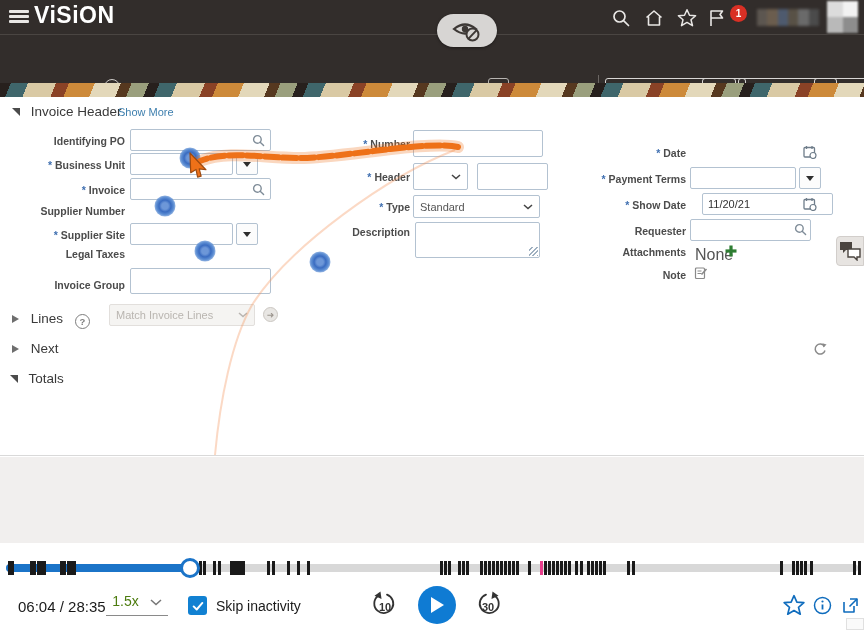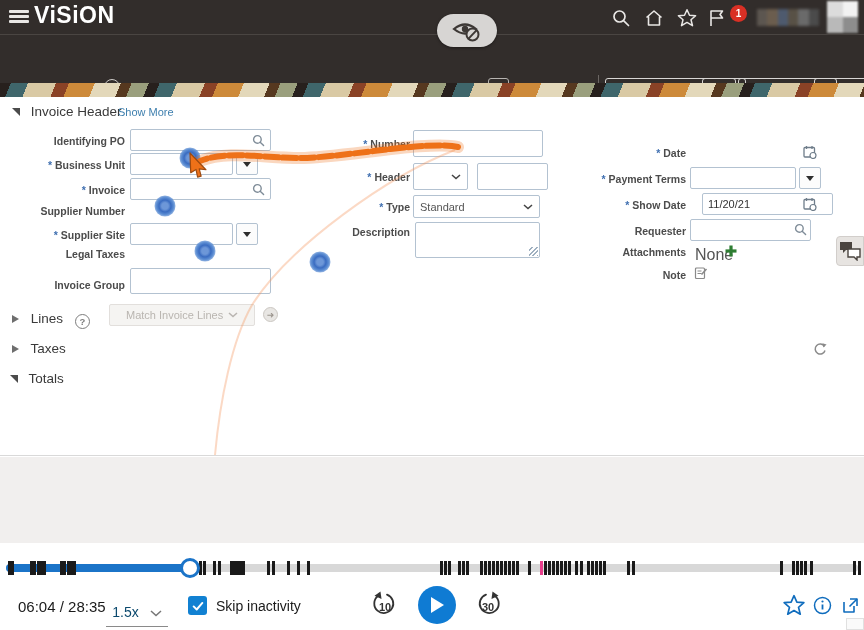--- a/index.html
+++ b/index.html
@@ -66,21 +66,21 @@
   .txtarea { position:absolute; border:1px solid #b3c2d1; border-radius:2px; background:#fff; resize:none; outline:none;
              font:11px "Liberation Sans",sans-serif; }
   .rsz { position:absolute; width:9px; height:9px;
          background:repeating-linear-gradient(135deg, transparent 0 2px, #9fb0c0 2px 3.2px); cursor:nwse-resize; }
   .plain-val { position:absolute; font-size:16px; color:#555; }
 
   .chat-btn { position:absolute; left:836px; top:139px; width:28px; height:30px; background:#e7e4e1; border:1px solid #d2cecb;
               border-radius:4px 0 0 4px; display:flex; align-items:center; justify-content:center; cursor:pointer; }
 
   .dis-sel { position:absolute; left:97px; top:-7px; width:146px; height:22px; background:#f5f4f2; border:1px solid #e2dfdc;
-             border-radius:2px; color:#b9b5b0; font-size:11px; display:flex; align-items:center; padding:0 16px; }
+             border-radius:2px; color:#b9b5b0; font-size:11px; display:flex; align-items:center; padding:0 6px; }
   .go-btn { position:absolute; left:251px; top:-4px; width:15px; height:15px; border-radius:50%; background:#e8e6e3;
             border:1px solid #cbc7c2; display:flex; align-items:center; justify-content:center; color:#9b958e; font-size:9px; cursor:default; }
   .help-sm { display:inline-block; width:15px; height:15px; border:1.2px solid #7d7d7d; border-radius:50%; color:#7d7d7d;
              font-size:9.5px; font-weight:700; text-align:center; line-height:13px; vertical-align:-2px; margin-left:8px; cursor:pointer; }
 
   .tot-grid { position:absolute; left:0; top:394px; display:grid;
               grid-template-columns:122px 128px 140px 123px 144px 161px; }
   .tot-cell { text-align:right; padding-bottom:2px; }
   .tot-cell .tl { font-size:10.5px; font-weight:700; color:#4a4a4a; }
   .tot-cell .tv { font-size:10.5px; color:#5f5f5f; margin-top:1px; }
@@ -95,22 +95,22 @@
 
   
   .player { position:absolute; left:0; top:543px; width:864px; height:87px; background:#fff; z-index:7; }
   .timeline { position:absolute; left:0; top:12px; width:864px; height:26px; cursor:pointer; }
   .track { position:absolute; left:6px; right:6px; top:9px; height:8px; background:#d8d8d8; border-radius:4px; }
   .played { position:absolute; left:6px; top:9px; height:8px; background:#1b74c8; border-radius:4px 0 0 4px; }
   .tick { position:absolute; top:6px; width:3px; height:14px; background:#1a1a1a; }
   .tick.hl { background:#e83e8c; }
   .playhead { position:absolute; top:3px; width:20px; height:20px; background:#fff; border:3.5px solid #1b74c8; border-radius:50%; cursor:grab; }
   .ptime { position:absolute; left:18px; top:55px; font-size:15px; color:#1a1a1a; }
-  .speed { position:absolute; left:106px; top:50px; width:62px; text-align:center; font-size:14px; color:#0c4a6e;
-           padding-bottom:6px; border-bottom:1.5px solid #8a8a8a; cursor:pointer;margin-top:11px; }
+  .speed { position:absolute; left:106px; top:50px; width:62px; text-align:center; font-size:14px; color:#4d7c0f;
+           padding-bottom:6px; border-bottom:1.5px solid #8a8a8a; cursor:pointer; }
   .chkbox { position:absolute; left:188px; top:53px; width:19px; height:19px; background:#1181d2; border-radius:3px;
             display:flex; align-items:center; justify-content:center; cursor:pointer; }
   .chklbl { position:absolute; left:216px; top:55px; font-size:14px; color:#1a1a1a; cursor:pointer; }
   .skipbtn { position:absolute; top:48px; width:28px; height:28px; cursor:pointer; }
   .playbtn { position:absolute; left:418px; top:43px; width:38px; height:38px; border-radius:50%; background:#0f7bd3; border:none;
              display:flex; align-items:center; justify-content:center; cursor:pointer; }
   .r-ic { position:absolute; top:51px; cursor:pointer; }
   .corner-box { position:absolute; right:0; bottom:0; width:18px; height:12px; background:#fafafa; border:1px solid #e0e0e0; }
 </style>
 </head>
@@ -324,21 +324,21 @@
         <span class="sp" style="flex:1">Match Invoice Lines</span>
         <svg width="10" height="6" viewBox="0 0 10 6">
           <polyline points="1,1 5,4.6 9,1" fill="none" stroke="#b9b5b0" stroke-width="1.5"></polyline>
           </svg>
       </div>
       <div class="go-btn">➜</div>
     </div>
 
     <div class="sec-head" style="left:12px; top:244px;">
       <span class="tri-closed"></span>
-      <span>Taxes</span>
+      <span>Next</span>
     </div>
     <svg style="position:absolute; left:812px; top:244px;" width="16" height="16" viewBox="0 0 16 16">
       <path d="M12.5,5.5 A5 5 0 1 0 13,9.5" fill="none" stroke="#8a8a8a" stroke-width="1.5"></path>
       <polygon points="10.5,2.2 14.6,3.4 11.4,6.4" fill="#8a8a8a"></polygon>
     </svg>
 
     <div class="sec-head" style="left:10px; top:274px;">
       <span class="tri-open"></span>
       <span>Totals</span>
     </div>

